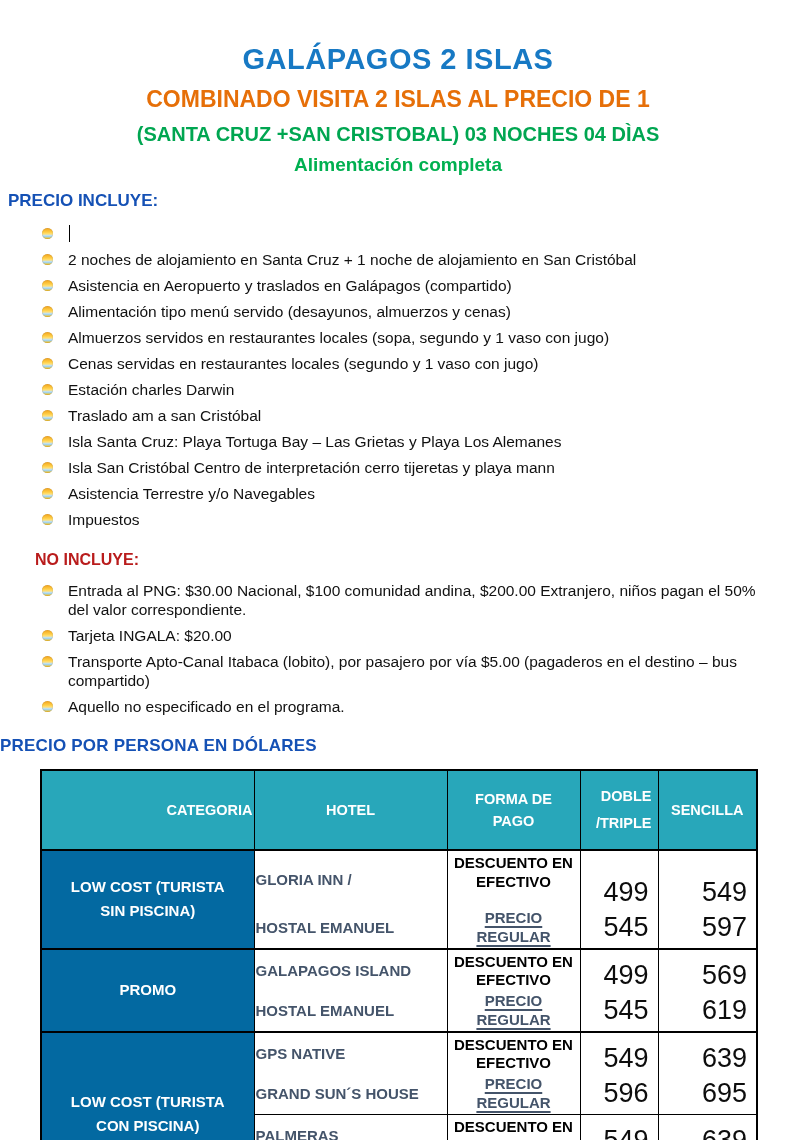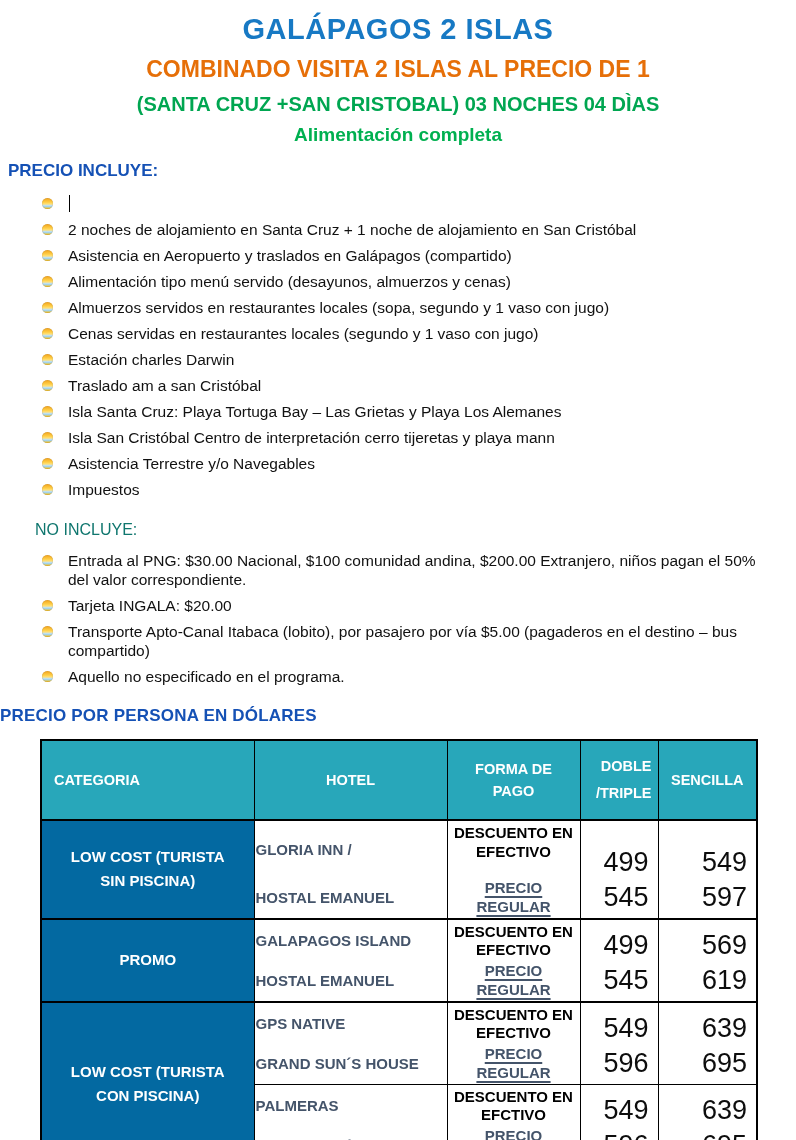--- a/index.html
+++ b/index.html
@@ -1,32 +1,32 @@
 <!DOCTYPE html>
 <html><head>
 <meta charset="utf-8">
 <style>
   html,body{margin:0;padding:0;background:#fff;}
   body{
     width:796px;height:1140px;overflow:hidden;
     font-family:"Liberation Sans","DejaVu Sans",sans-serif;
     color:#1a1a1a;
   }
-  .page{width:796px;height:1076px;position:relative;background:#fff;}
+  .page{width:796px;height:1076px;position:relative;background:#fff;margin-top:30px;}
 
   
   .hdr{text-align:center;padding-top:13px;}
   .hdr .t1{font-size:29px;font-weight:bold;color:#1779C4;margin:0 0 10px 0;letter-spacing:.5px;}
   .hdr .t2{font-size:23px;font-weight:bold;color:#E66F08;margin:0 0 10px 0;}
   .hdr .t3{font-size:20px;font-weight:bold;color:#00A651;margin:0 0 8px 0;}
   .hdr .t4{font-size:19px;font-weight:bold;color:#00B050;margin:0;}
 
   
   .sec-includes-h{color:#1551B5;font-weight:bold;font-size:17px;margin:15px 0 13px 8px;}
-  .sec-excludes-h{color:#0f766e;font-weight:normal;font-size:16px;margin:22px 0 12px 35px;}
+  .sec-excludes-h{color:#b91c1c;font-weight:bold;font-size:16px;margin:22px 0 12px 35px;}
 
   ul.blist{margin:0;padding:0 30px 0 42px;list-style:none;}
   ul.blist li{
     display:flex;align-items:flex-start;gap:15px;
     font-size:15.5px;line-height:19px;margin-bottom:7px;color:#111;
   }
   .ball{
     width:11px;height:11px;border-radius:50%;flex:0 0 11px;margin-top:4px;
     background:linear-gradient(180deg,#F2A21E 0%,#FFCE45 38%,#FFE07A 55%,#BFE0EE 68%,#9CCFE8 80%,#EFC93F 92%,#D9A416 100%);
     box-shadow:inset 0 0 1px rgba(120,80,0,.6);
@@ -40,21 +40,21 @@
   }
   table.price{
     border-collapse:collapse;table-layout:fixed;width:716px;margin-left:40px;
     border:2px solid #000;
   }
   table.price th,table.price td{border:1px solid #000;overflow:hidden;}
   thead th{
     background:#28A7BA;color:#fff;font-weight:bold;font-size:14.5px;
     height:52px;text-align:center;border-bottom-width:2px !important;line-height:1.55;
   }
-  thead th.cat{text-align:left;padding-left:12px;}
+  thead th.cat{text-align:right;padding-left:12px;}
   thead th.pay{padding:13px 22px;}
   thead th.dob{text-align:right;padding-right:6px;line-height:1.85;}
   tr.group-start td{border-top:2px solid #000;}
   tr.rtop td.hcell,tr.rtop td.pcell,tr.rtop td.ncell{border-bottom-style:hidden;}
   tr.rbot td{border-top-style:hidden;}
   tr.subrow td{border-top:1px solid #000 !important;border-top-style:solid !important;}
 
   td.cat{
     background:#0369a1;color:#fff;font-weight:bold;font-size:15px;
     text-align:center;vertical-align:middle;padding:0 18px;line-height:1.6;

